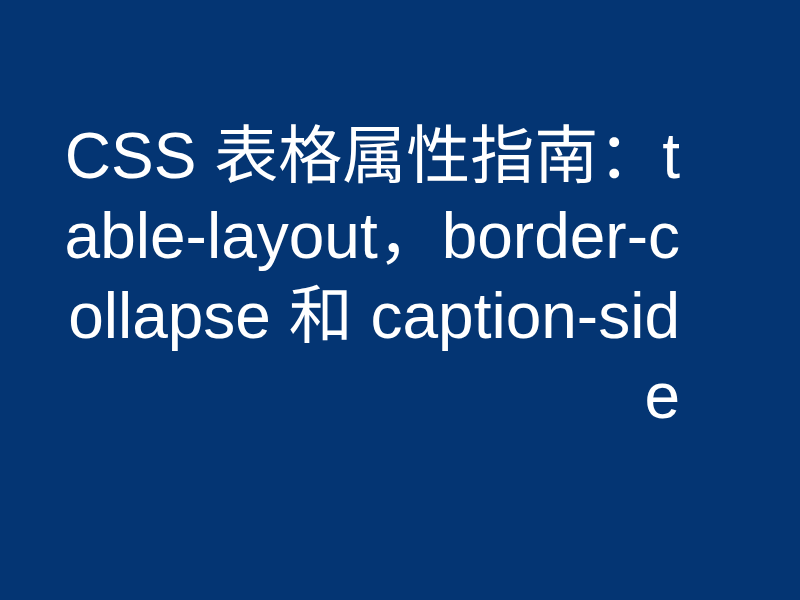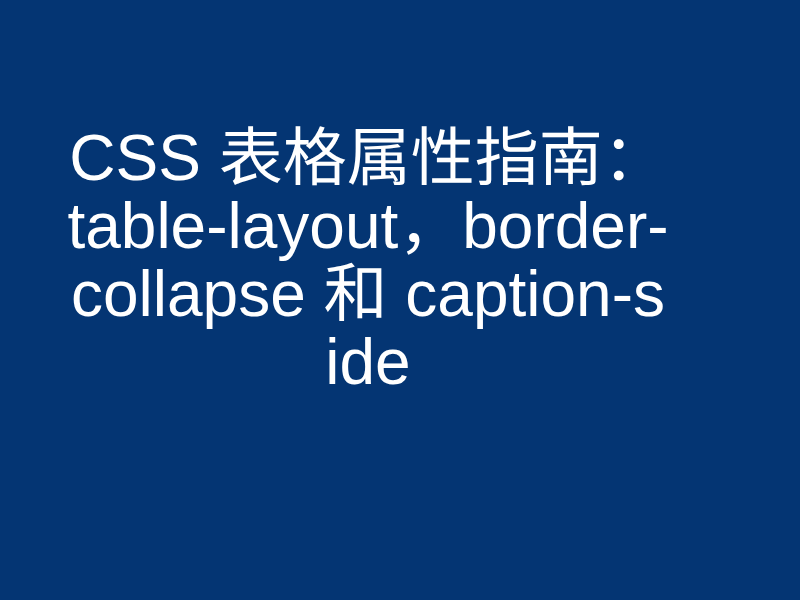--- a/index.html
+++ b/index.html
@@ -27,29 +27,29 @@
 
   
   .headline-block {
     position: absolute;
     left: 56px;
     top: 116px;
     width: 624px;
   }
 
   .headline-text {
-    margin: 8px;
+    margin: 0;
     padding: 0;
     color: #ffffff;
     font-family: "Liberation Sans", "DejaVu Sans", sans-serif;
     font-size: 64px;
     font-weight: 400;
-    line-height: 68px;
+    line-height: 80px;
     letter-spacing: 0px;
-    text-align: center;
+    text-align: right;
     
     word-break: break-all;
     overflow-wrap: anywhere;
     white-space: normal;
     -webkit-font-smoothing: antialiased;
   }
 </style>
 </head>
 <body>
 

